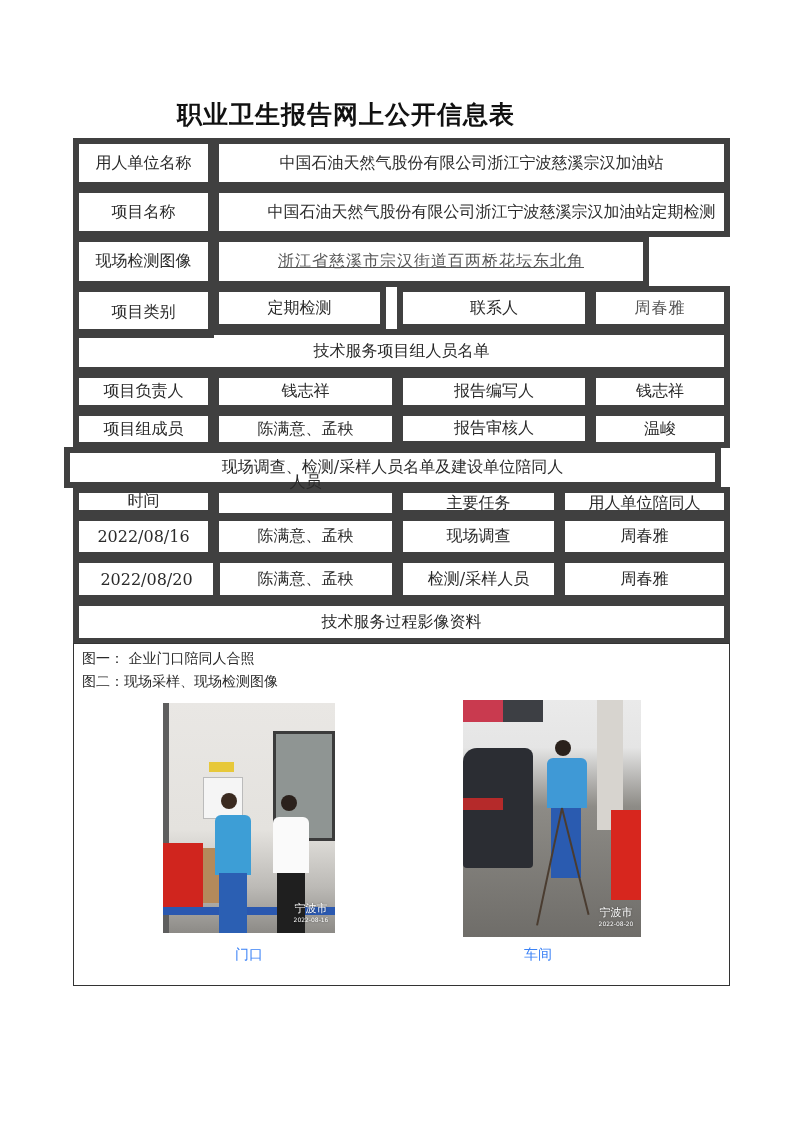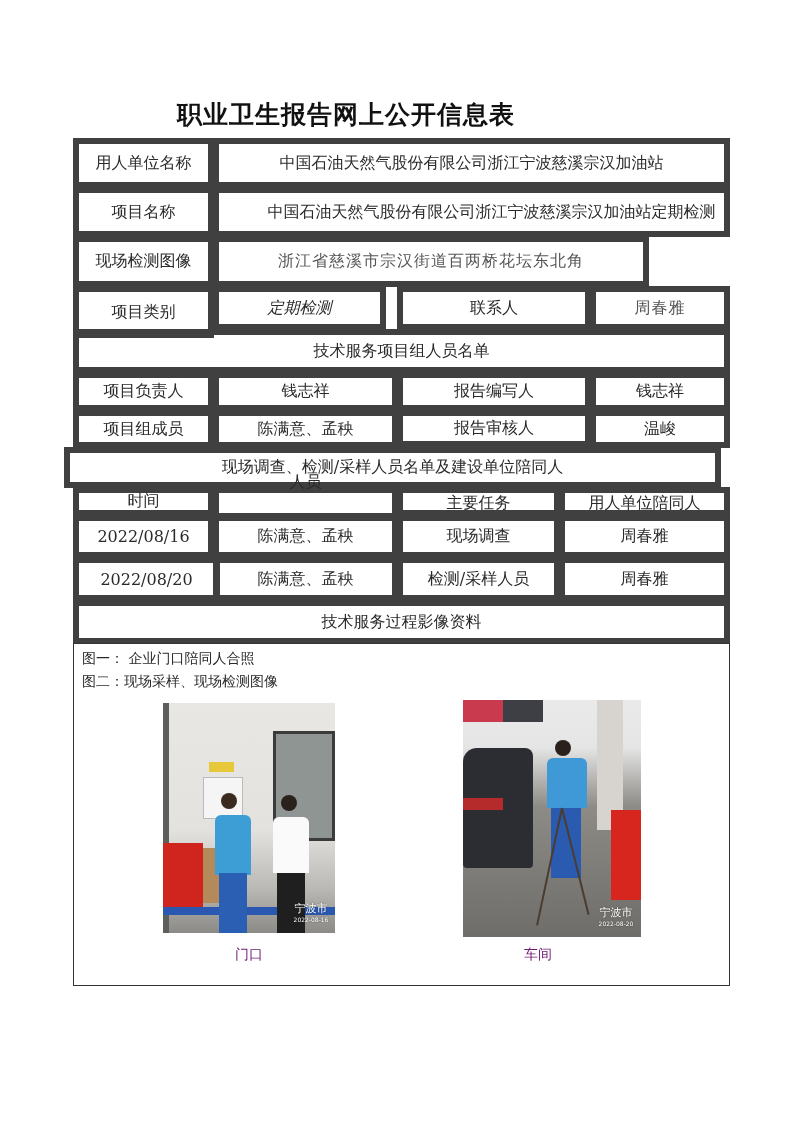--- a/index.html
+++ b/index.html
@@ -10,41 +10,41 @@
            font-family: "DejaVu Sans", "Liberation Sans", sans-serif; }
   .cell { position: absolute; box-sizing: border-box; border: 6px solid #404040;
           display: flex; align-items: center; justify-content: center;
           font-size: 16px; color: #2a2a2a; text-align: center; }
   .cell.light { color: #555; letter-spacing: 1px; }
   .cell.topalign { align-items: flex-start; padding-top: 6px; }
   .photo-area { position: absolute; box-sizing: border-box; border: 1px solid #333;
                 left: 73px; top: 643px; width: 657px; height: 343px; }
   .fig-line { position: absolute; left: 8px; font-size: 14px; color: #2a2a2a; }
   .photo { position: absolute; overflow: hidden; }
-  .caption { position: absolute; font-size: 14px; color: #701a75; text-align: center; }
+  .caption { position: absolute; font-size: 14px; color: #3b82f6; text-align: center; }
   .wm { position: absolute; color: #fff; font-size: 11px; text-align: center;
         font-family: "DejaVu Sans", sans-serif; text-shadow: 0 0 2px rgba(0,0,0,.5); }
   .wm .d { font-size: 6px; display: block; }
 </style>
 </head>
 <body>
 
 <div class="title">职业卫生报告网上公开信息表</div>
 
 <div class="cell" style="left:73px;top:138px;width:141px;height:50px;">用人单位名称</div>
 <div class="cell" style="left:213px;top:138px;width:517px;height:50px;text-align:center;">中国石油天然气股份有限公司浙江宁波慈溪宗汉加油站</div>
 
 <div class="cell" style="left:73px;top:187px;width:141px;height:50px;">项目名称</div>
 <div class="cell" style="left:213px;top:187px;width:517px;height:50px;padding-left:40px;">中国石油天然气股份有限公司浙江宁波慈溪宗汉加油站定期检测</div>
 
 <div class="cell" style="left:73px;top:236px;width:141px;height:51px;">现场检测图像</div>
-<div class="cell light" style="left:213px;top:236px;width:436px;height:51px;">浙江省慈溪市宗汉街道百两桥花坛东北角</div>
+<div class="cell light" style="left:213px;top:236px;width:436px;height:51px;text-decoration:underline;">浙江省慈溪市宗汉街道百两桥花坛东北角</div>
 
 <div class="cell" style="left:73px;top:286px;width:141px;height:52px;">项目类别</div>
-<div class="cell" style="left:213px;top:286px;width:173px;height:44px;font-style:italic;">定期检测</div>
+<div class="cell" style="left:213px;top:286px;width:173px;height:44px;">定期检测</div>
 <div class="cell" style="left:397px;top:286px;width:194px;height:44px;">联系人</div>
 <div class="cell light" style="left:590px;top:286px;width:140px;height:44px;">周春雅</div>
 
 <div class="cell" style="left:73px;top:329px;width:657px;height:44px;">技术服务项目组人员名单</div>
 
 <div class="cell" style="left:73px;top:372px;width:141px;height:39px;">项目负责人</div>
 <div class="cell" style="left:213px;top:372px;width:185px;height:39px;">钱志祥</div>
 <div class="cell" style="left:397px;top:372px;width:194px;height:39px;">报告编写人</div>
 <div class="cell" style="left:590px;top:372px;width:140px;height:39px;">钱志祥</div>
 

